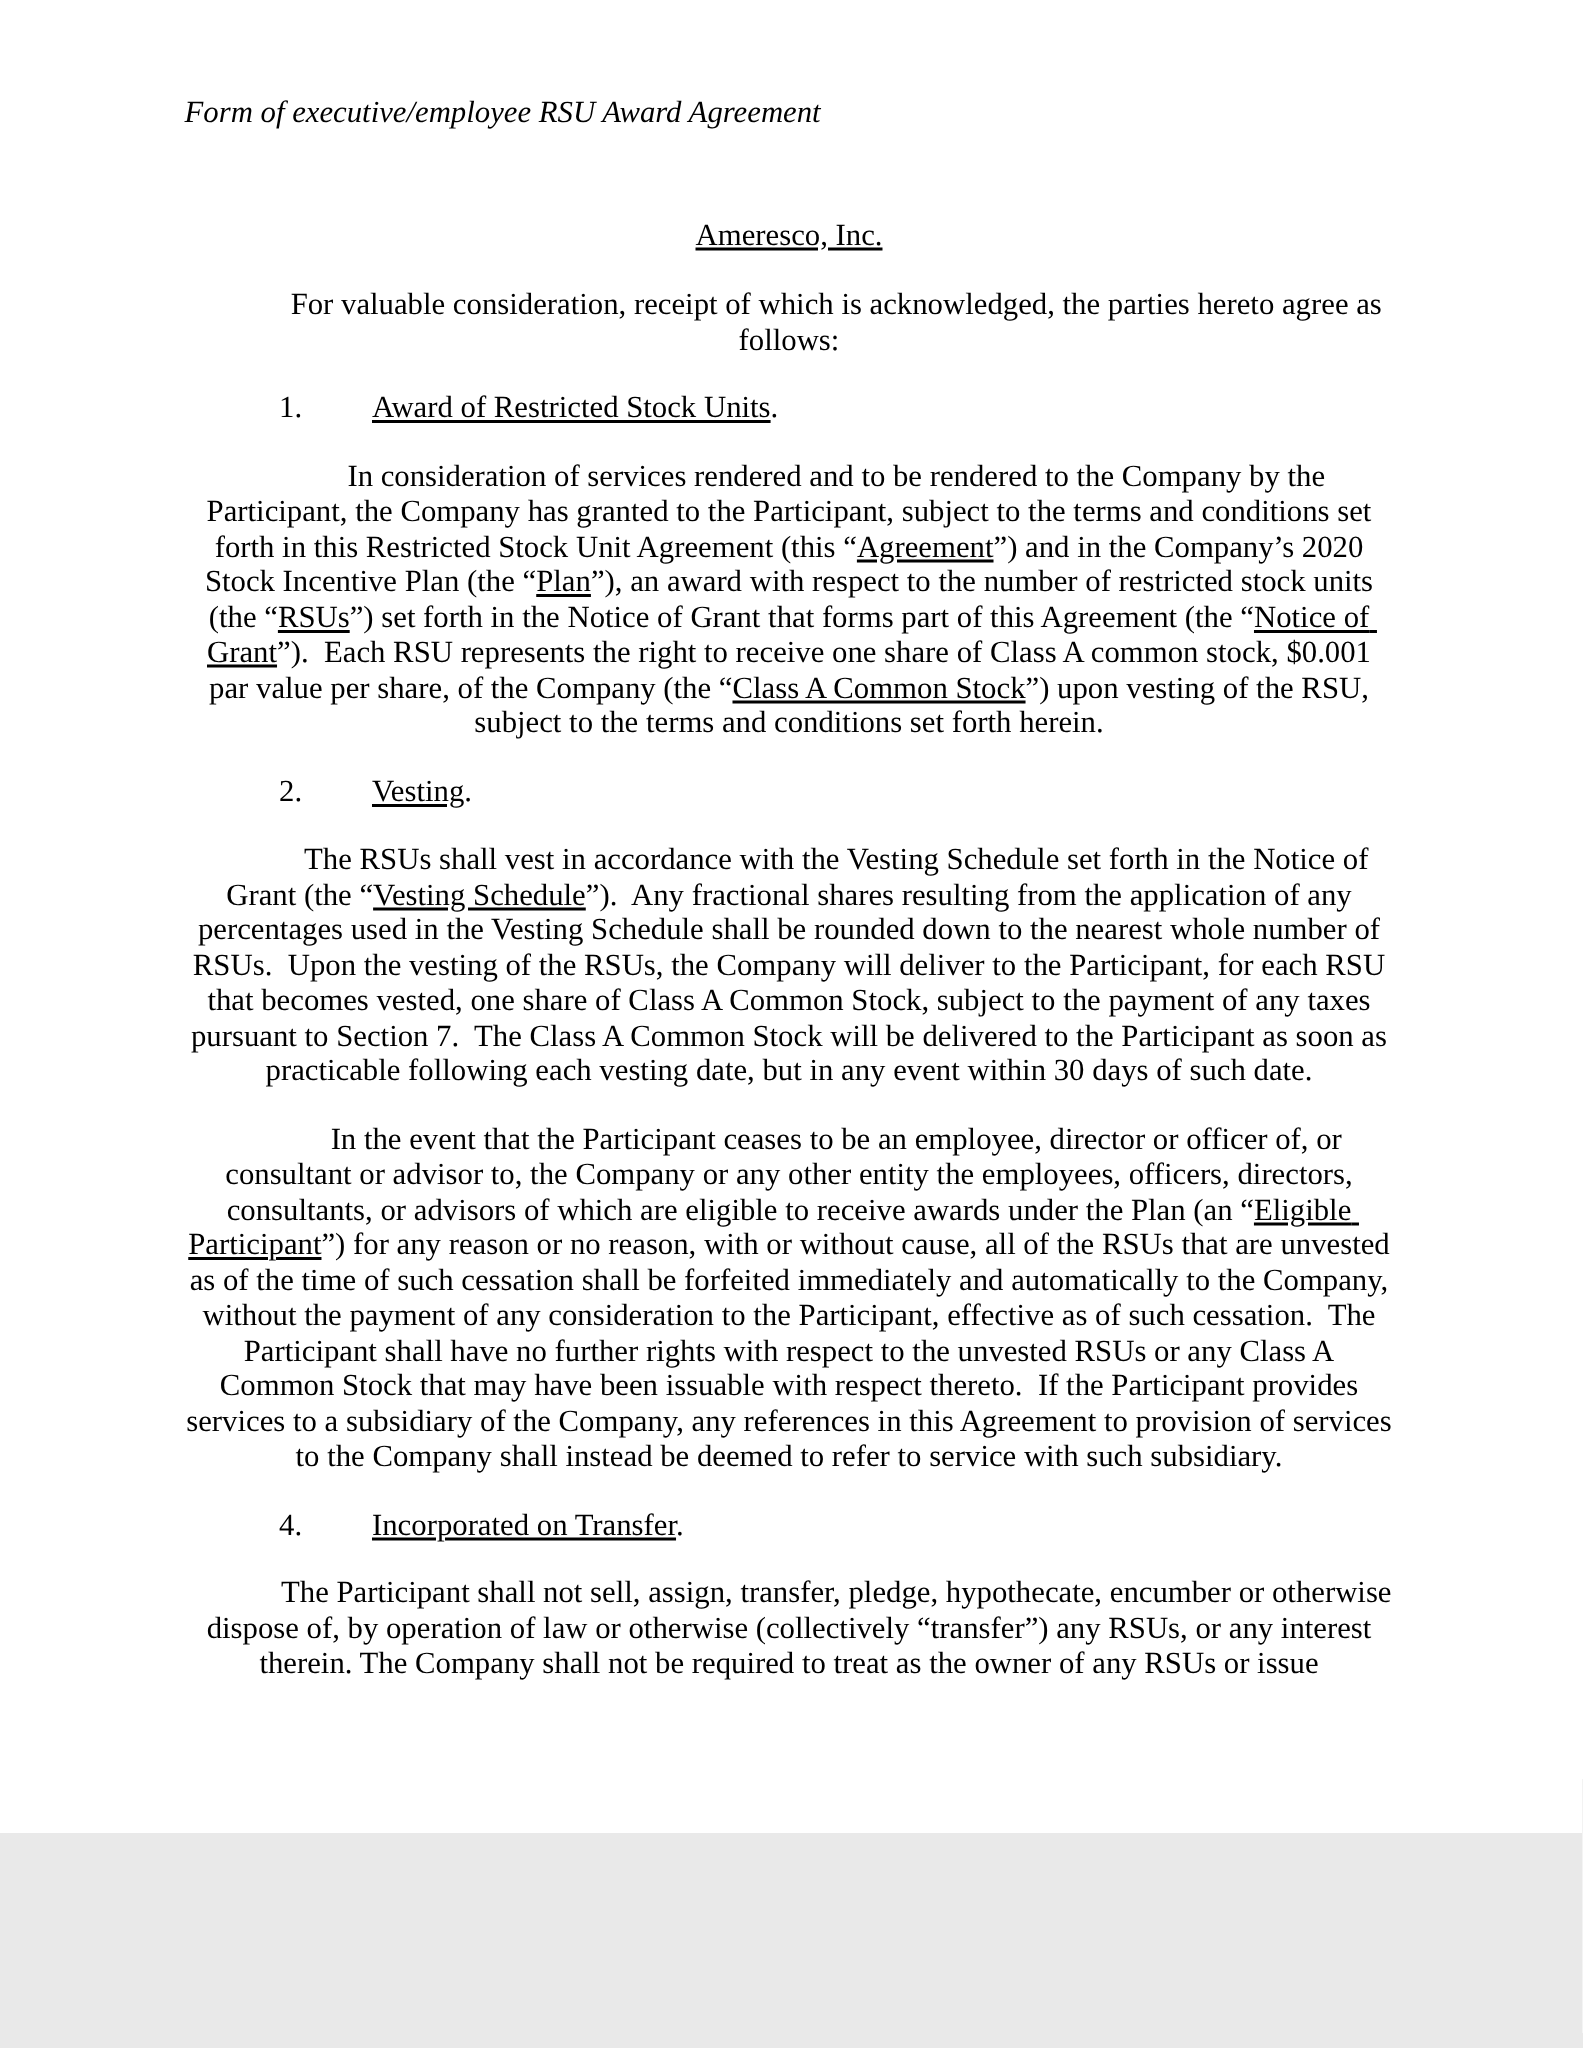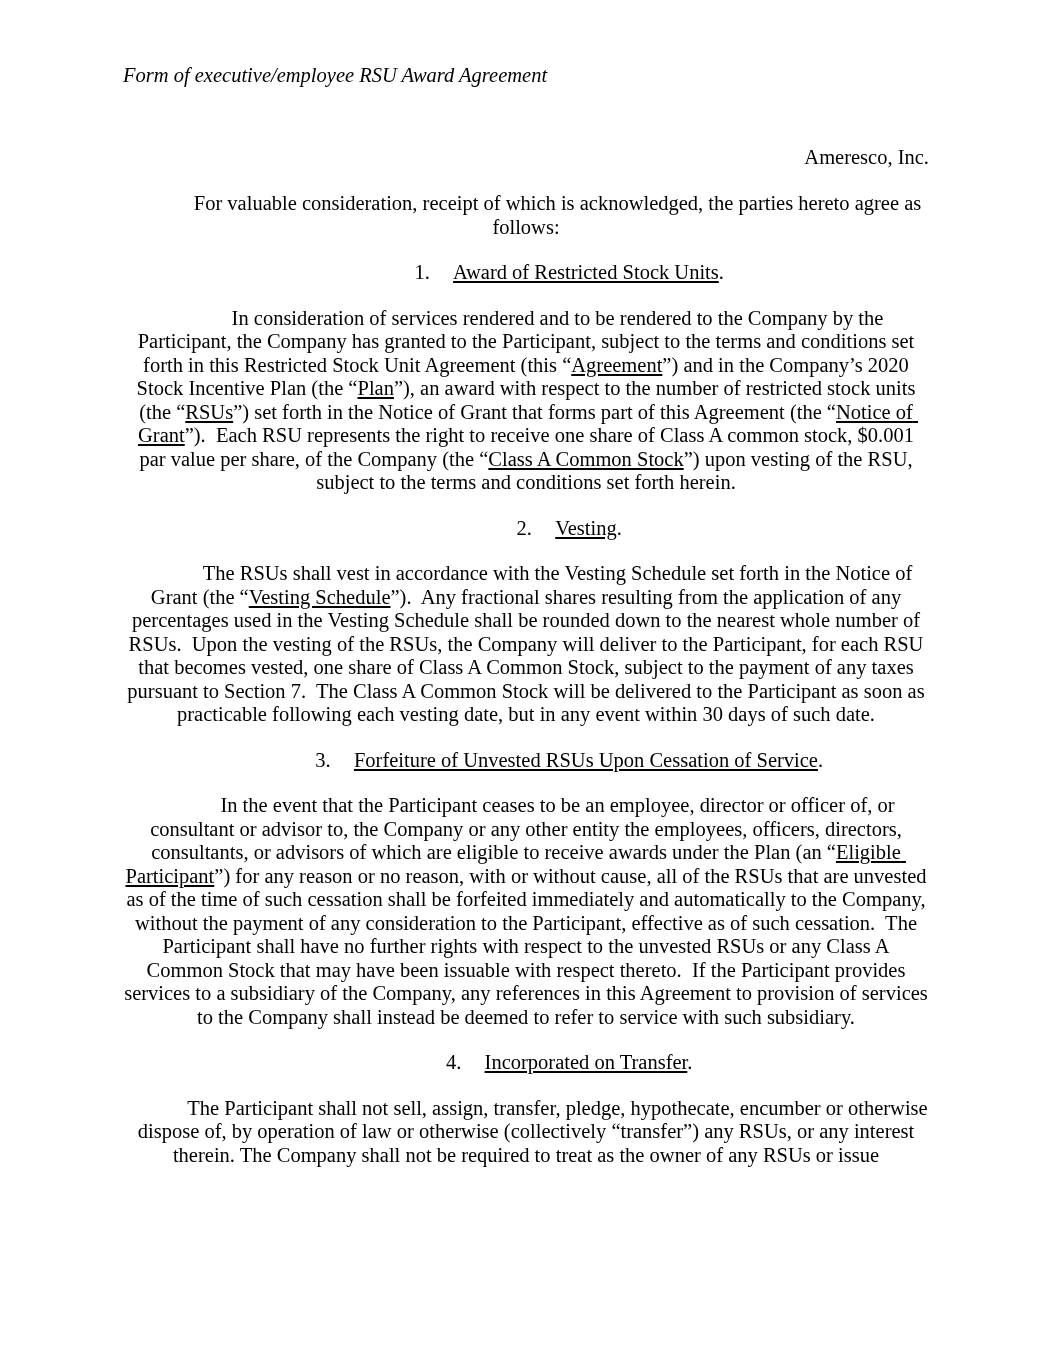--- a/index.html
+++ b/index.html
@@ -1,44 +1,44 @@
 <!DOCTYPE html>
 <html><head>
 <meta charset="utf-8">
 <style>
   html, body { margin: 0; padding: 0; background: #e9e9e9; }
   .page {
     position: relative;
     width: 1055px;
-    height: 1365px;
+    height: 1222px;
     margin: 0 auto;
     background: #ffffff;
     box-sizing: border-box;
     padding: 64px 126px 0 123px;
     font-family: "Liberation Serif", serif;
     font-size: 20.5px;
     line-height: 23.5px;
     color: #000000;
     overflow: hidden;
   }
   p { margin: 0 0 22px 0; }
   .header-note {
     font-style: italic;
     margin-bottom: 58px;
   }
-  .center { text-align: right; }
+  .center { text-align: center; text-decoration: underline; }
   .company { margin-bottom: 23px; }
   .doc-title { margin-bottom: 22px; }
   .u-line { text-decoration: underline; }
   .para {
     white-space: pre-wrap;
     text-indent: 63px;
     text-align: center;
   }
-  .heading { margin-bottom: 22px; text-align: center; }
+  .heading { margin-bottom: 22px; }
   .heading .num {
     display: inline-block;
     margin-left: 63px;
     width: 62px;
   }
   .heading u, .para u { text-decoration: underline; }
 </style>
 </head>
 <body>
 
@@ -59,23 +59,20 @@
   </div>
 
   <div>
     <p class="heading">
       <span class="num">2.</span><span><u>Vesting</u><span>.</span></span>
     </p>
     <p class="para"><span>The RSUs shall vest in accordance with the Vesting Schedule set forth in the Notice of Grant (the “</span><u>Vesting Schedule</u><span>”).  Any fractional shares resulting from the application of any percentages used in the Vesting Schedule shall be rounded down to the nearest whole number of RSUs.  Upon the vesting of the RSUs, the Company will deliver to the Participant, for each RSU that becomes vested, one share of Class A Common Stock, subject to the payment of any taxes pursuant to Section 7.  The Class A Common Stock will be delivered to the Participant as soon as practicable following each vesting date, but in any event within 30 days of such date.</span></p>
   </div>
 
   <div>
-    <p class="heading">
-      <span class="num">3.</span><span><u>Forfeiture of Unvested RSUs Upon Cessation of Service</u><span>.</span></span>
-    </p>
     <p class="para"><span>In the event that the Participant ceases to be an employee, director or officer of, or consultant or advisor to, the Company or any other entity the employees, officers, directors, consultants, or advisors of which are eligible to receive awards under the Plan (an “</span><u>Eligible Participant</u><span>”) for any reason or no reason, with or without cause, all of the RSUs that are unvested as of the time of such cessation shall be forfeited immediately and automatically to the Company, without the payment of any consideration to the Participant, effective as of such cessation.  The Participant shall have no further rights with respect to the unvested RSUs or any Class A Common Stock that may have been issuable with respect thereto.  If the Participant provides services to a subsidiary of the Company, any references in this Agreement to provision of services to the Company shall instead be deemed to refer to service with such subsidiary.</span></p>
   </div>
 
   <div>
     <p class="heading">
       <span class="num">4.</span><span><u>Incorporated on Transfer</u><span>.</span></span>
     </p>
     <p class="para"><span>The Participant shall not sell, assign, transfer, pledge, hypothecate, encumber or otherwise dispose of, by operation of law or otherwise (collectively “transfer”) any RSUs, or any interest therein. The Company shall not be required to treat as the owner of any RSUs or issue</span></p>
   </div>
 

